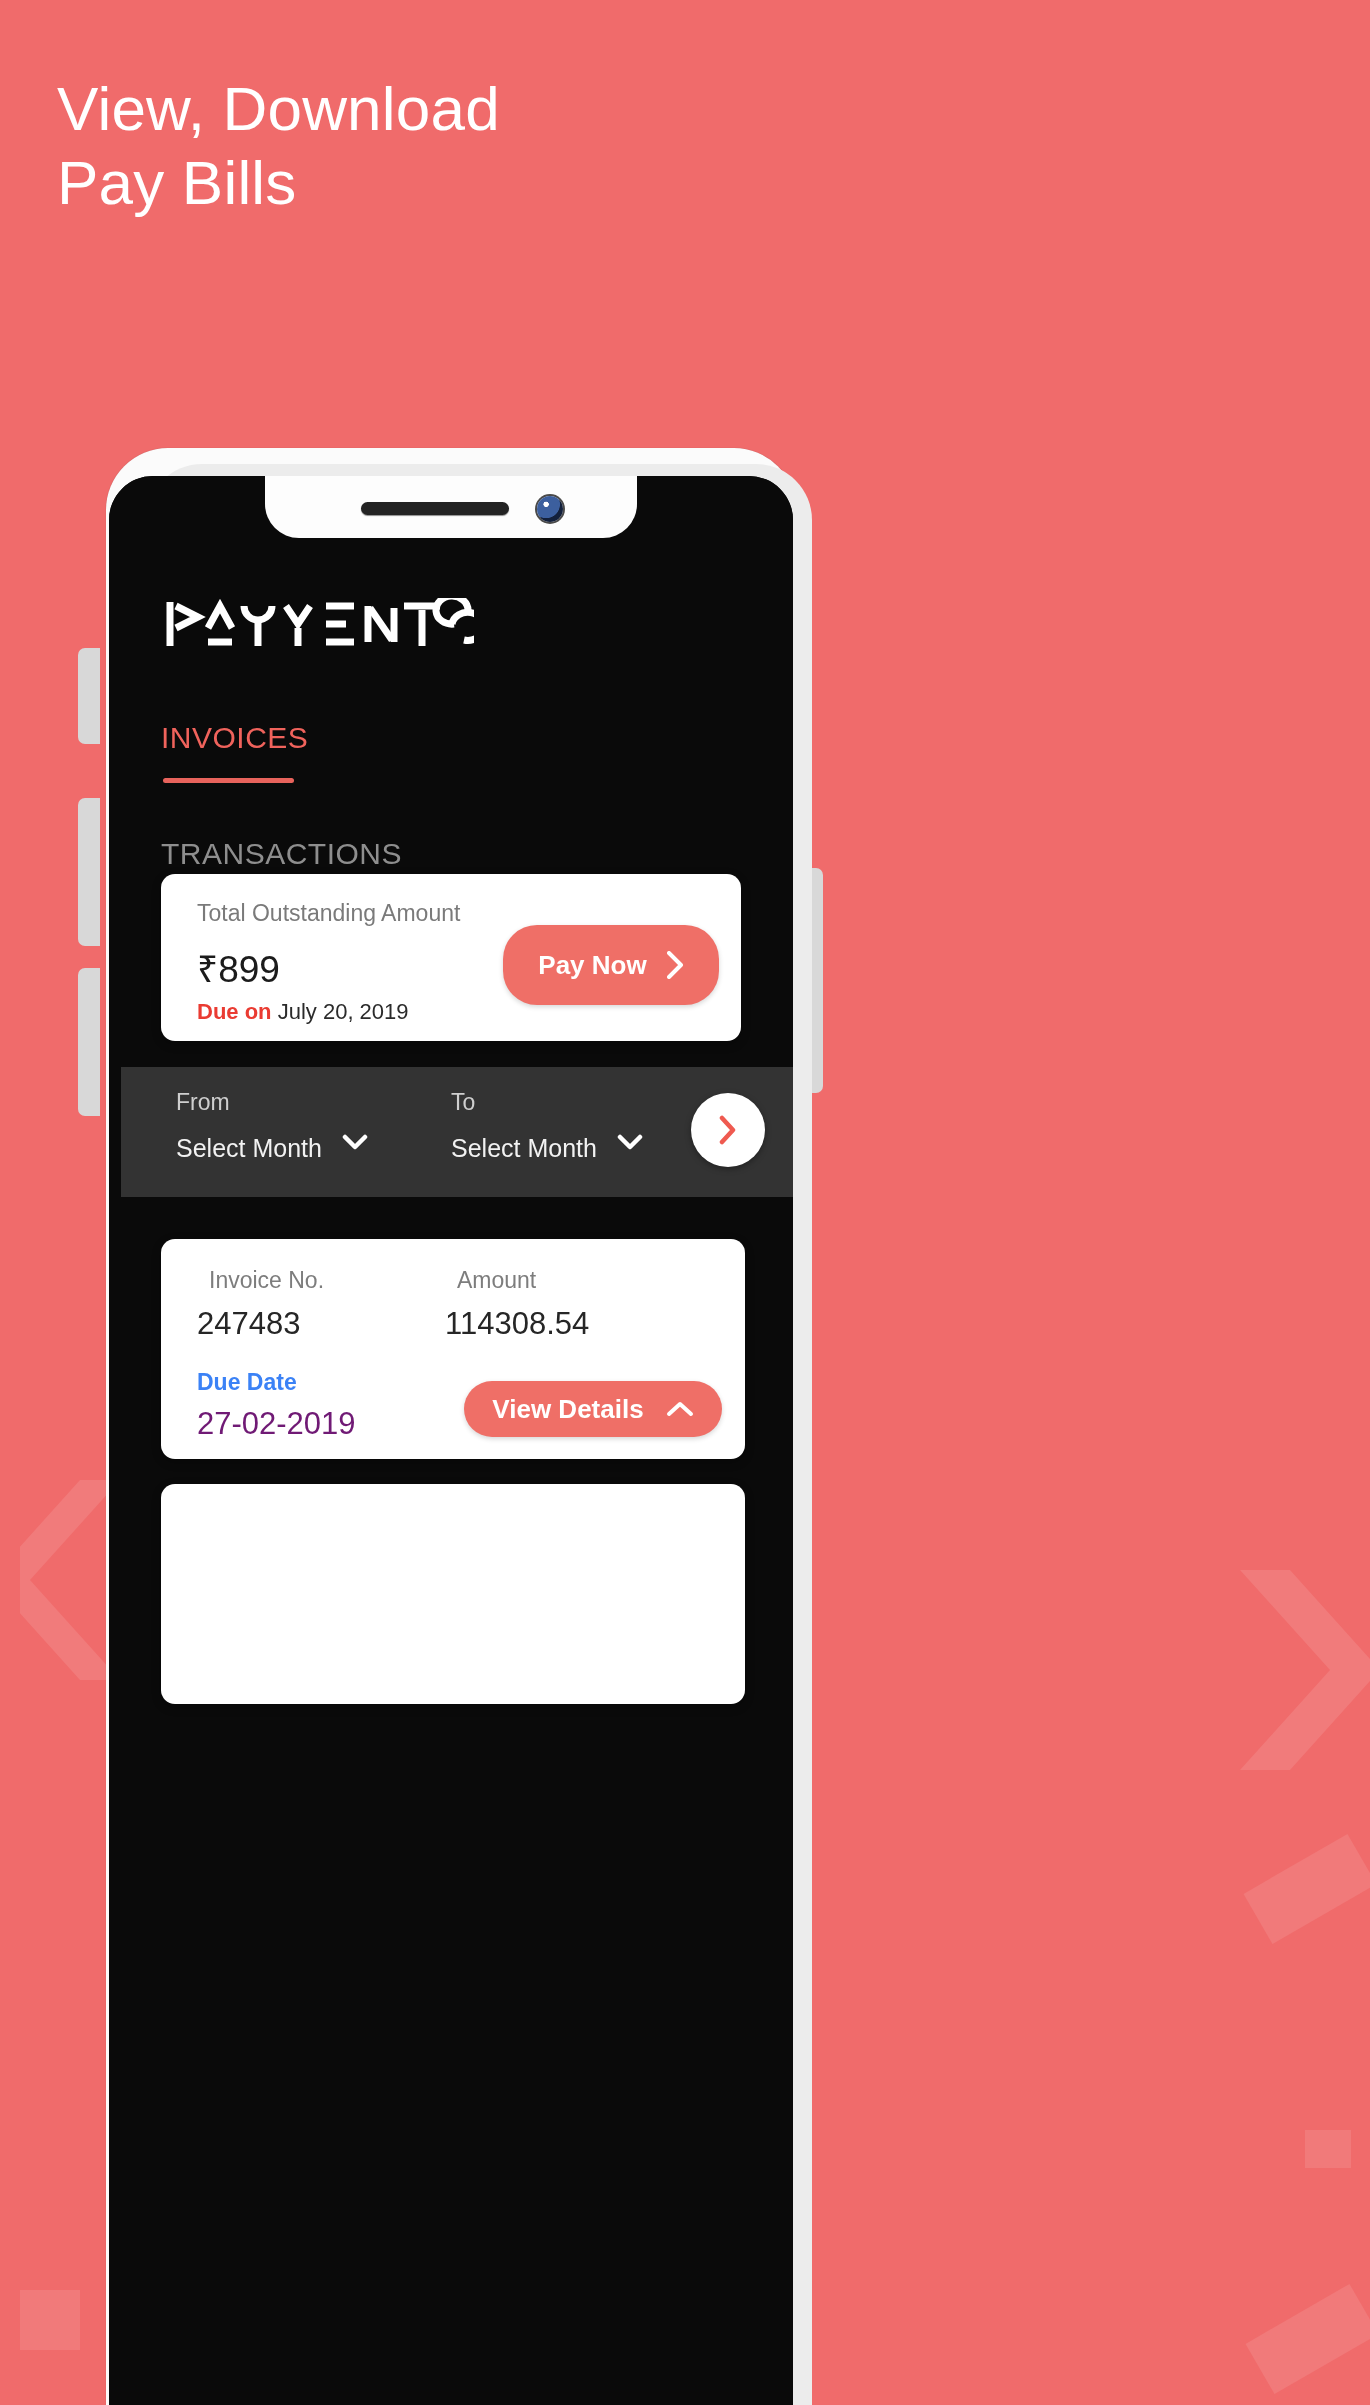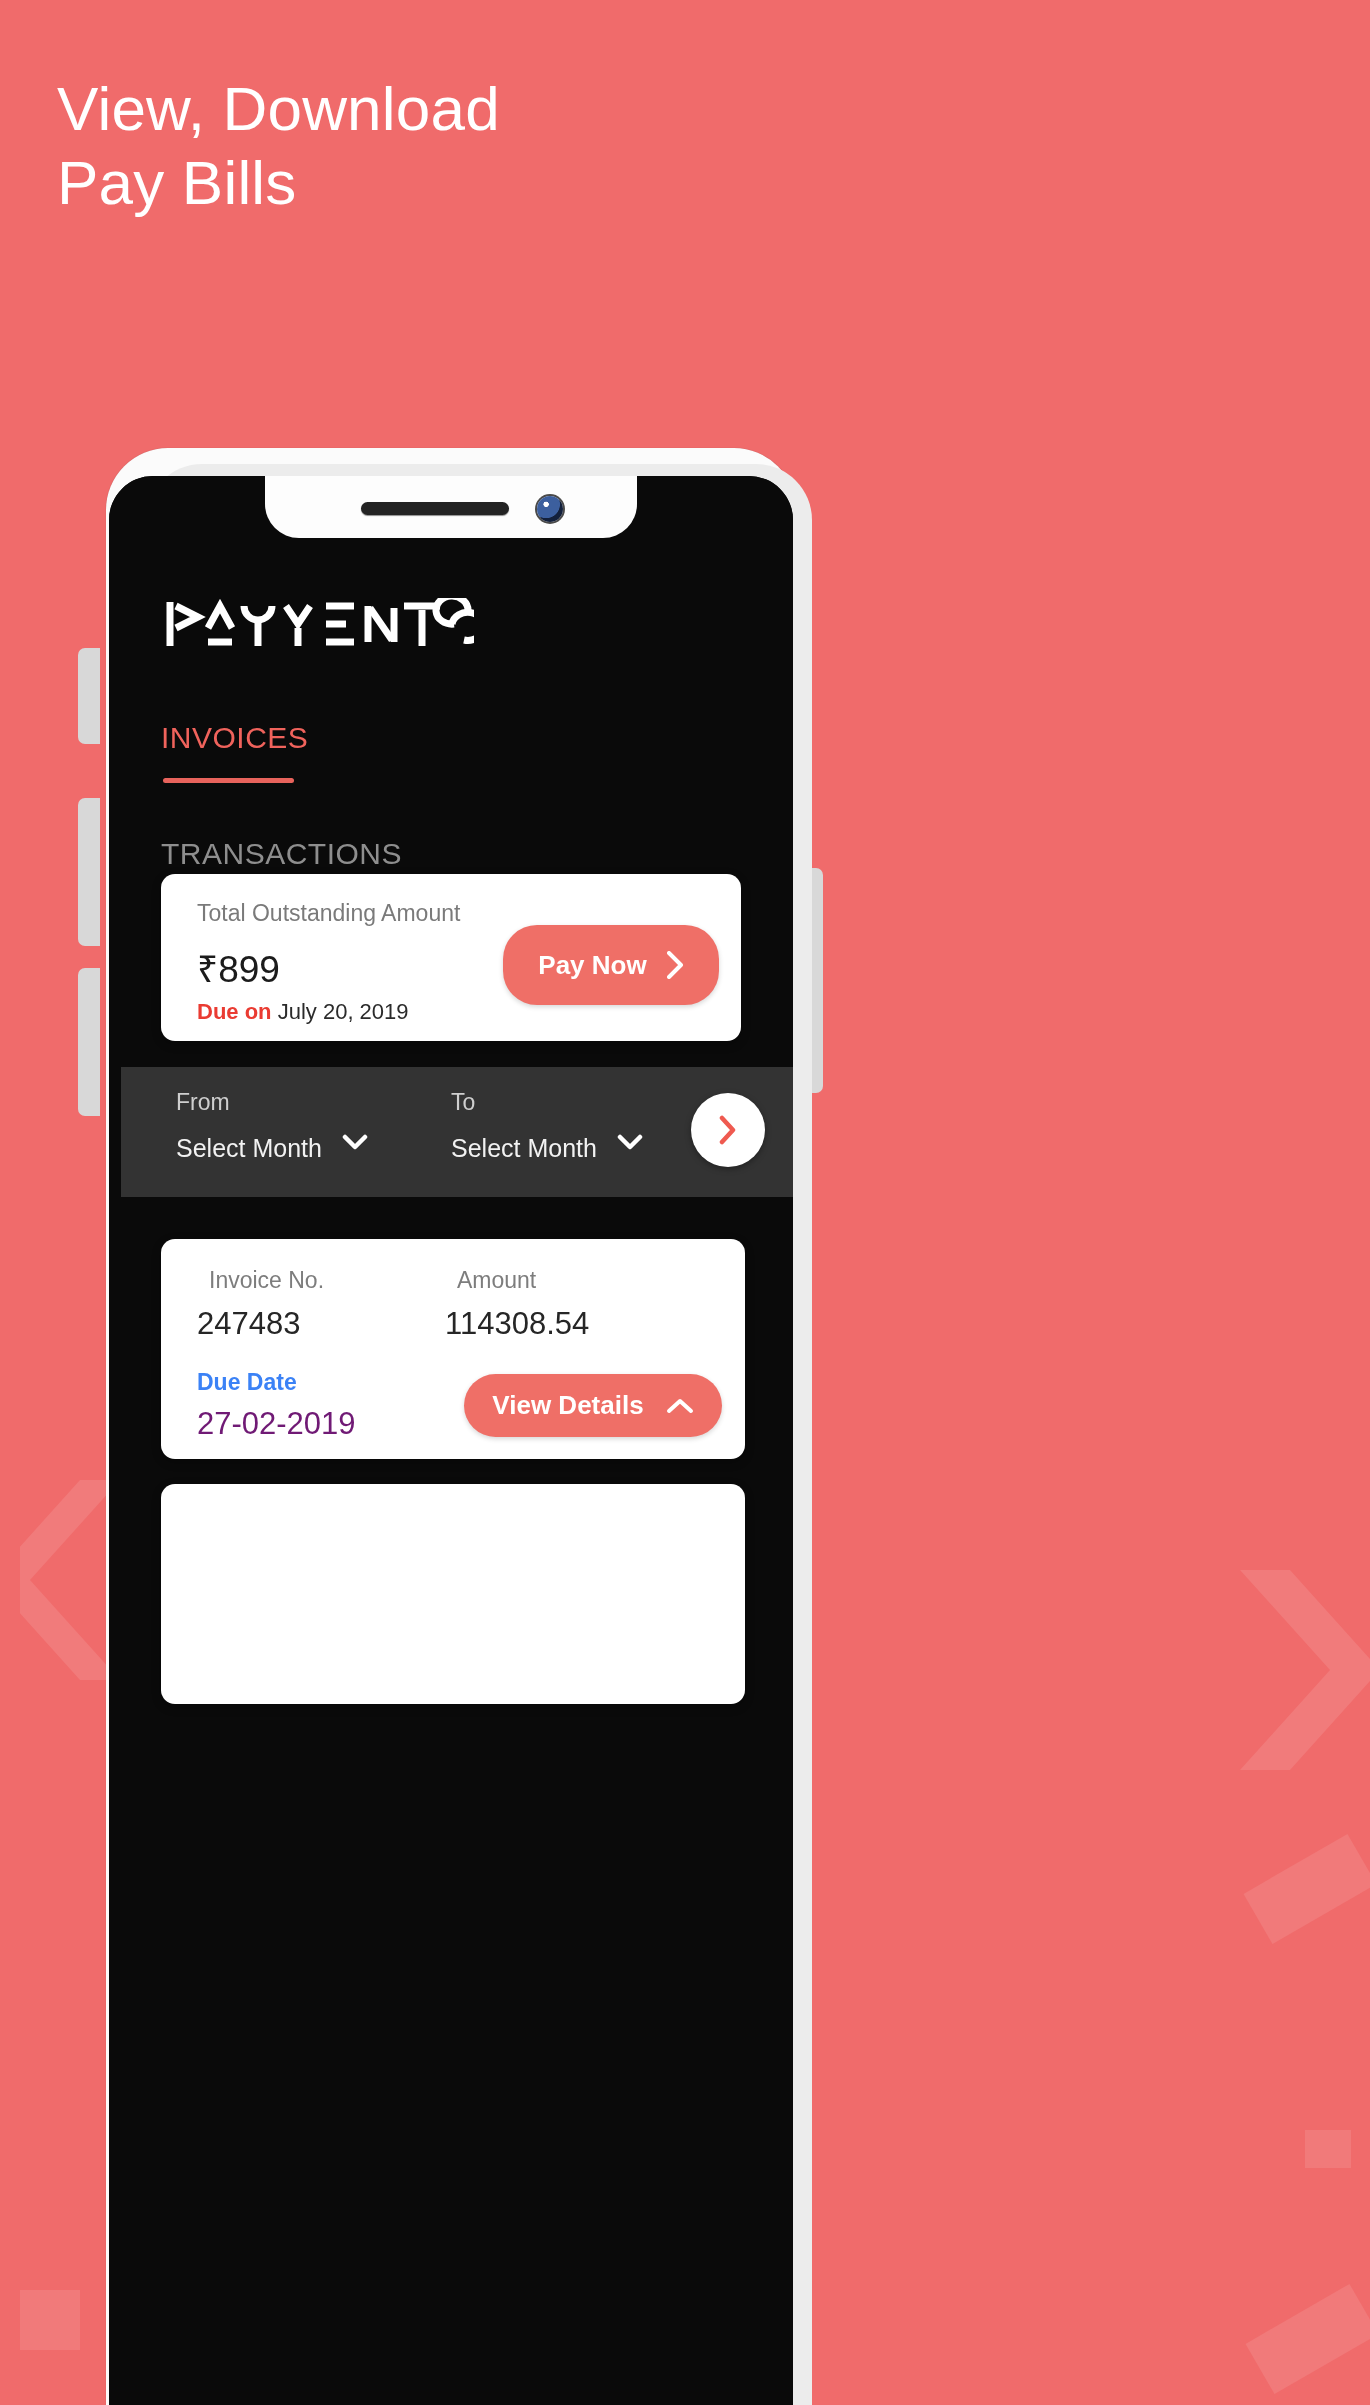--- a/index.html
+++ b/index.html
@@ -265,21 +265,21 @@
   .inv-col-a { position: absolute; left: 36px; top: 28px; }
   .inv-col-b { position: absolute; left: 284px; top: 28px; }
   .inv-label { font-size: 23px; color: #7d7d7d; margin-left: 12px; }
   .inv-value { font-size: 31px; color: #262626; margin-top: 12px; }
   .inv-due-label { position: absolute; left: 36px; top: 130px; font-size: 23px; color: #3b82f6; font-weight: 700; }
   .inv-due-value { position: absolute; left: 36px; top: 167px; font-size: 31px; color: #701a75; }
   .details-btn {
     position: absolute;
     right: 23px;
     bottom: 22px;
-    height: 63px;
+    height: 56px;
     width: 258px;
     border-radius: 34px;
     background: #EF6F67;
     border: none;
     color: #fff;
     font-size: 26px;
     font-weight: 700;
     display: flex; align-items: center; justify-content: center; gap: 22px;
     cursor: pointer;
     box-shadow: 0 2px 5px rgba(0,0,0,0.16);

